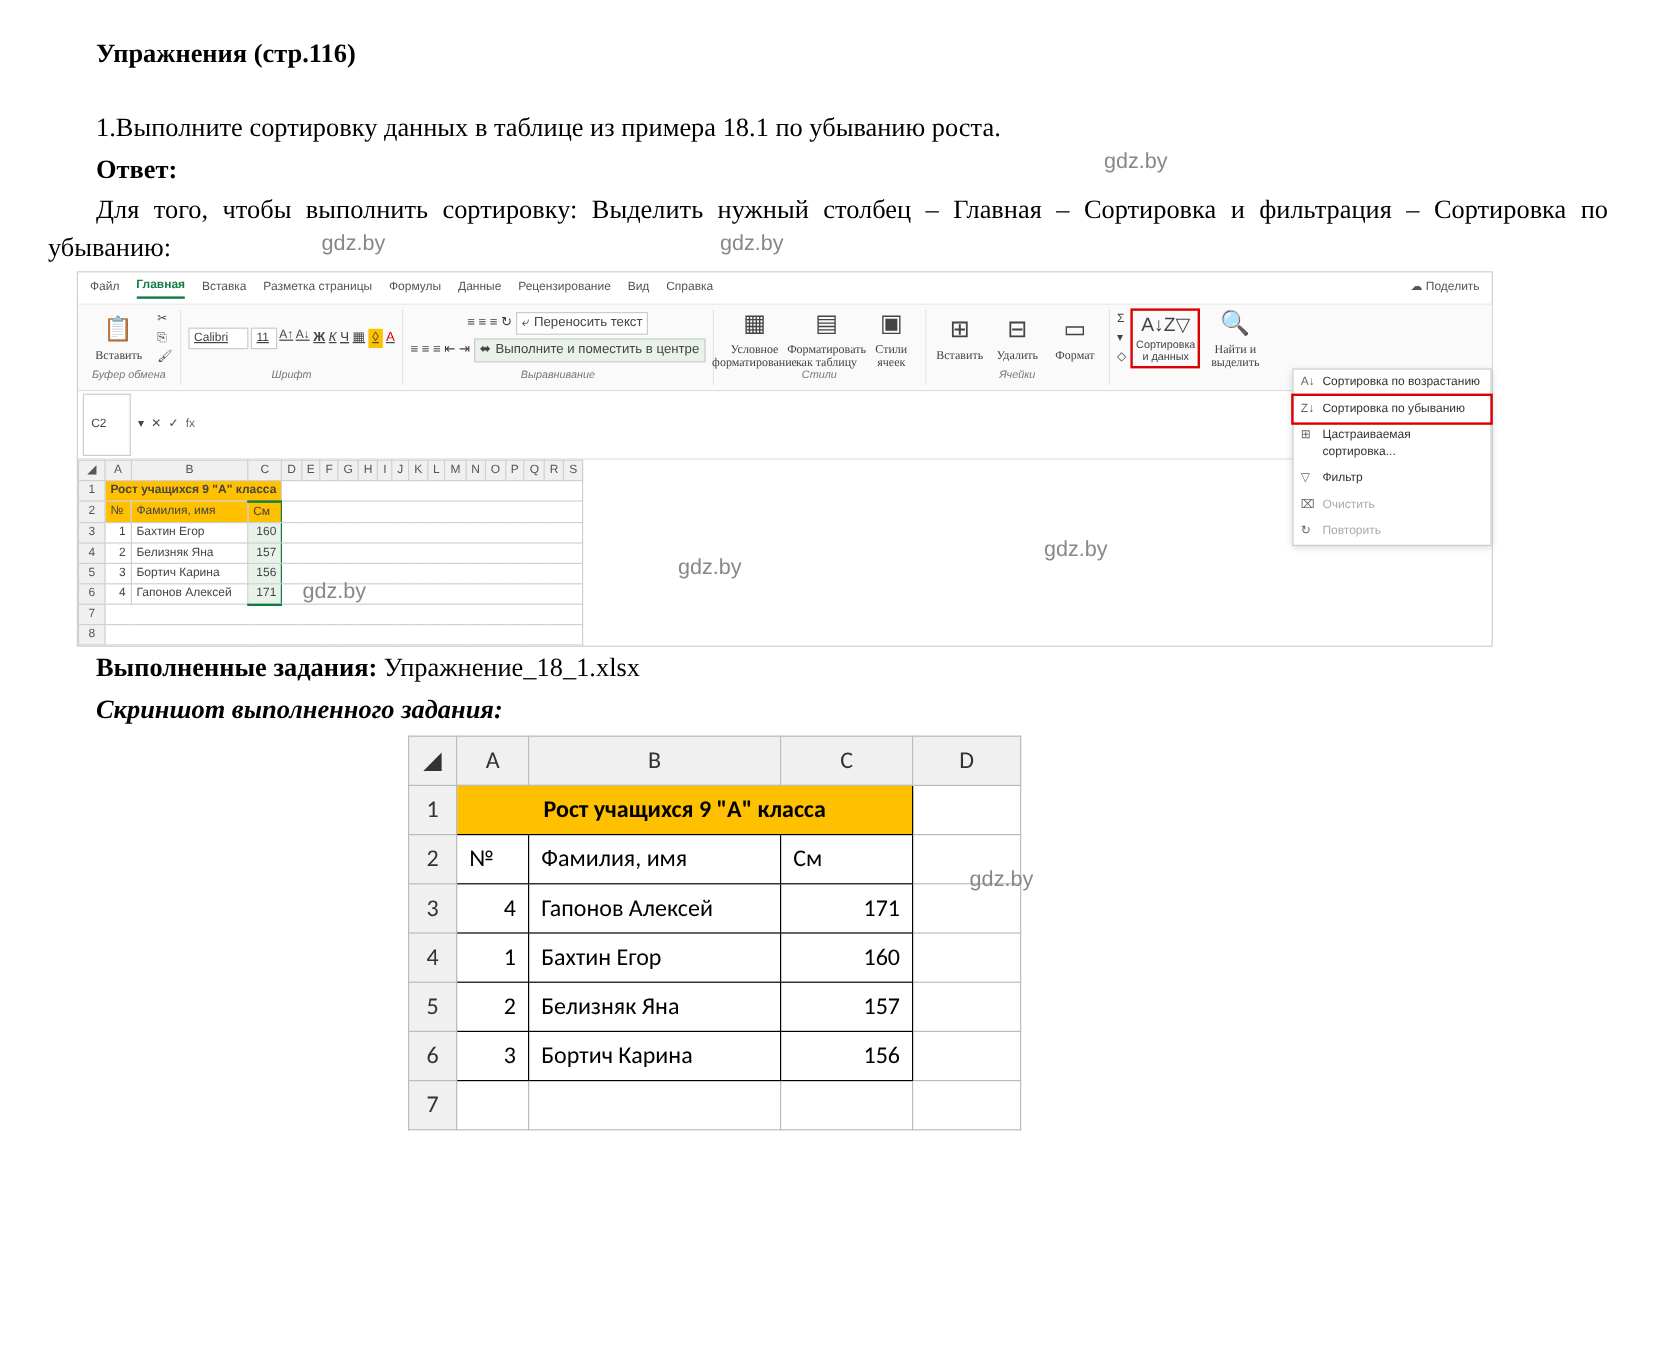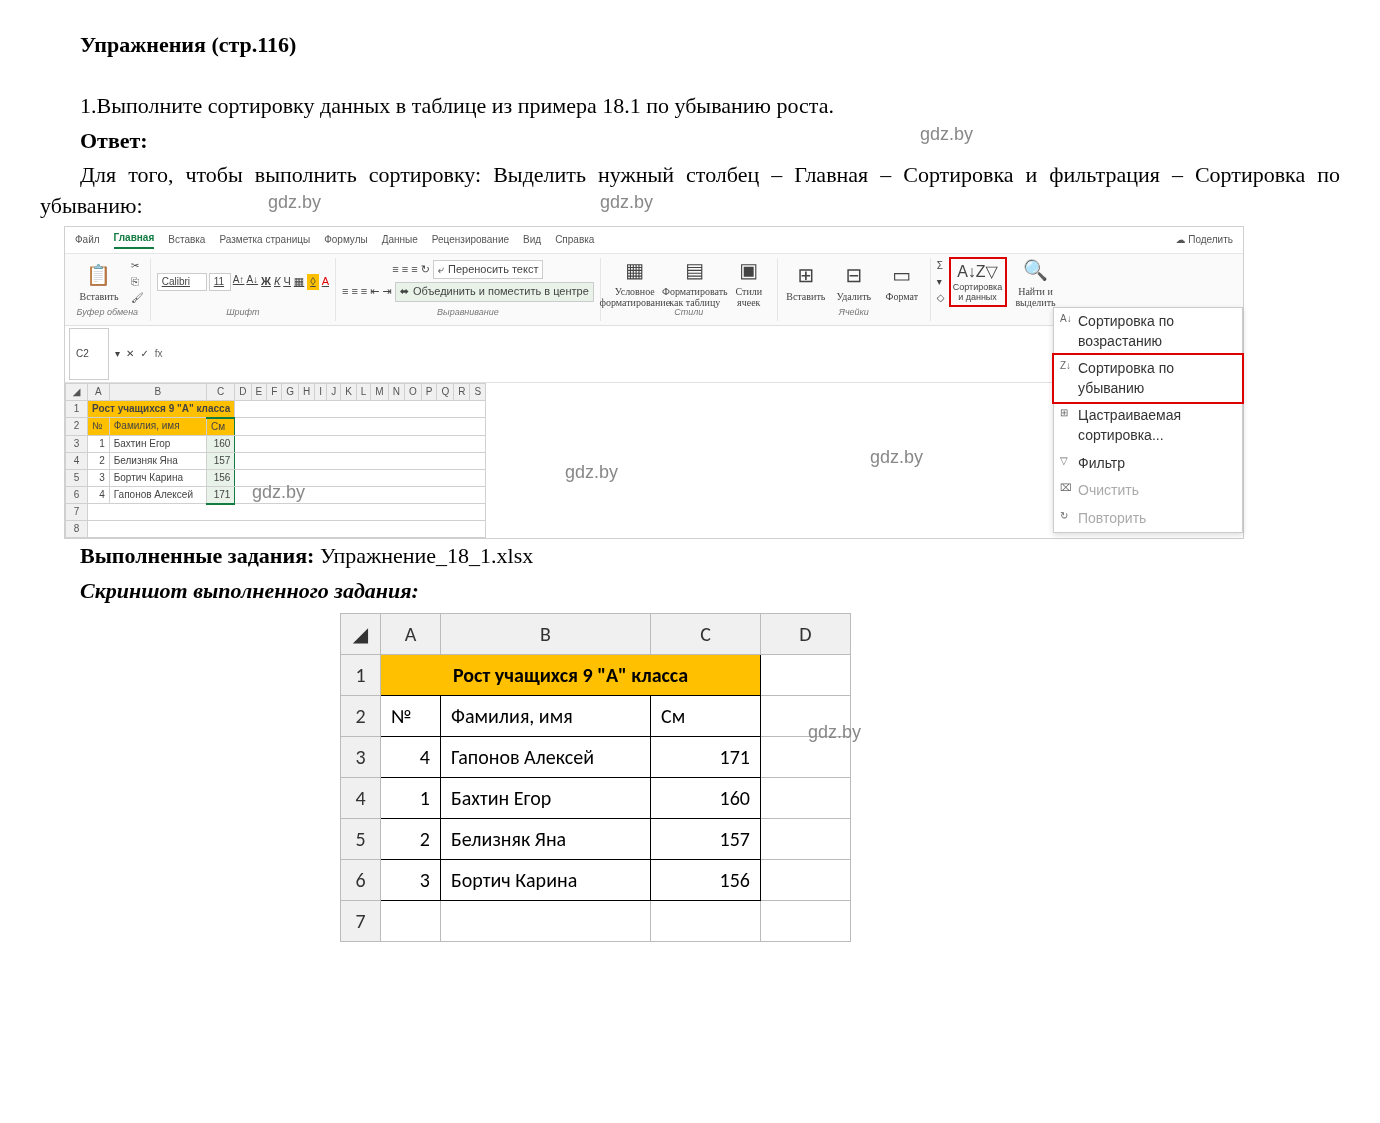--- a/index.html
+++ b/index.html
@@ -121,23 +121,23 @@
     }
     .sort-btn .ic { font-size: 16px; }
     .sort-btn .lbl { font-size: 9px; text-align: center; line-height: 1.1; }
     .dropdown-menu {
       position: absolute;
       right: 0;
       top: 80px;
       background: #fff;
       border: 1px solid #ccc;
       box-shadow: 0 2px 6px rgba(0,0,0,0.15);
-      width: 190px;
+      width: 166px;
       z-index: 30;
-      font-size: 14px;
+      font-size: 10px;
     }
     .dropdown-menu .item {
       padding: 4px 8px 4px 24px;
       position: relative;
       color: #333;
     }
     .dropdown-menu .item.disabled { color: #aaa; }
     .dropdown-menu .item.highlight {
       border: 2px solid #d00;
       margin: -2px;
@@ -348,21 +348,21 @@
           </span>
         </div>
         <div class="btnrow">
           <span>≡</span>
           <span>≡</span>
           <span>≡</span>
           <span>⇤</span>
           <span>⇥</span>
           <span class="wrap-align" style="background:#e8f2e8;">
             <span>⬌</span>
-            <span>Объединить и поместить в центре</span>
+            <span>Выполните и поместить в центре</span>
           </span>
         </div>
       </div>
       <div class="rgroup-label">Выравнивание</div>
     </div>
 
 
     <div class="rgroup">
       <div class="rgroup-content">
         <div class="style-btn">

